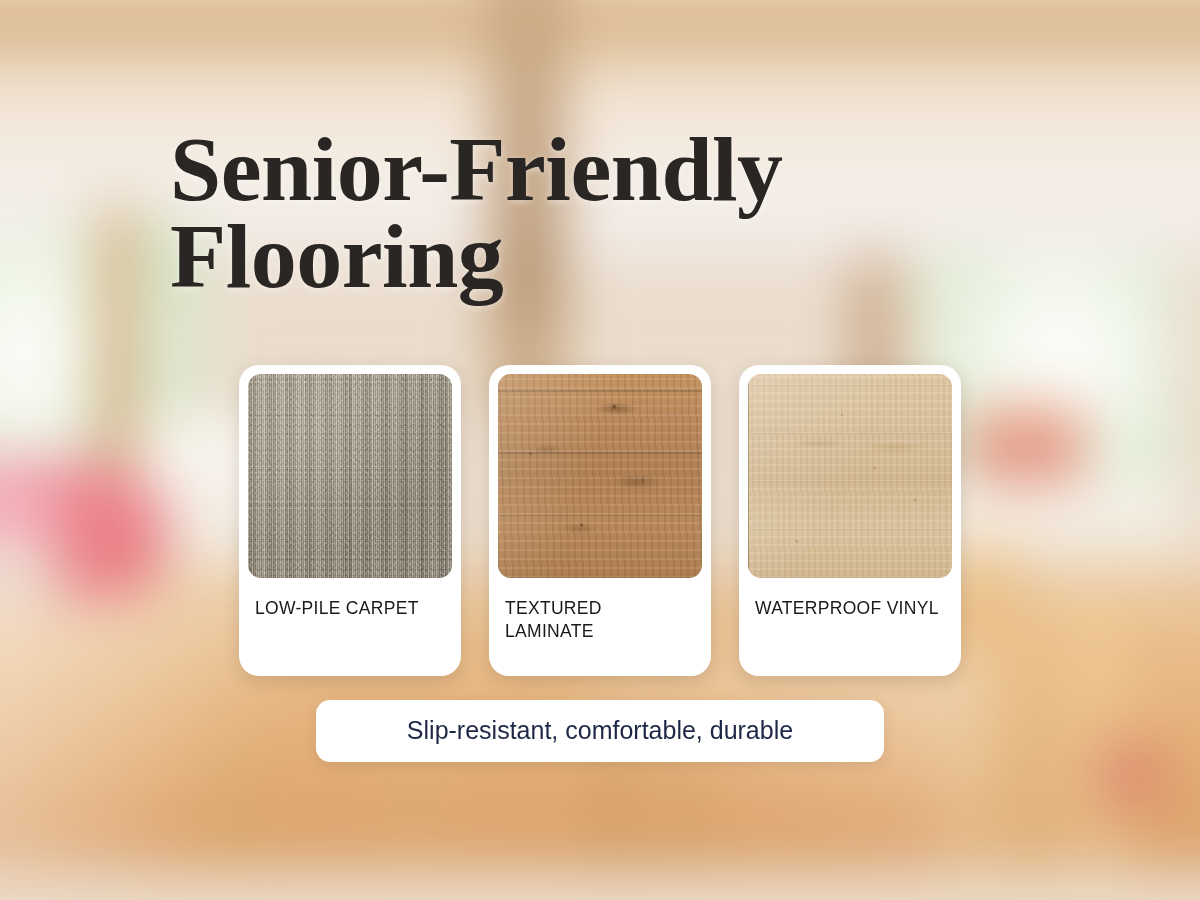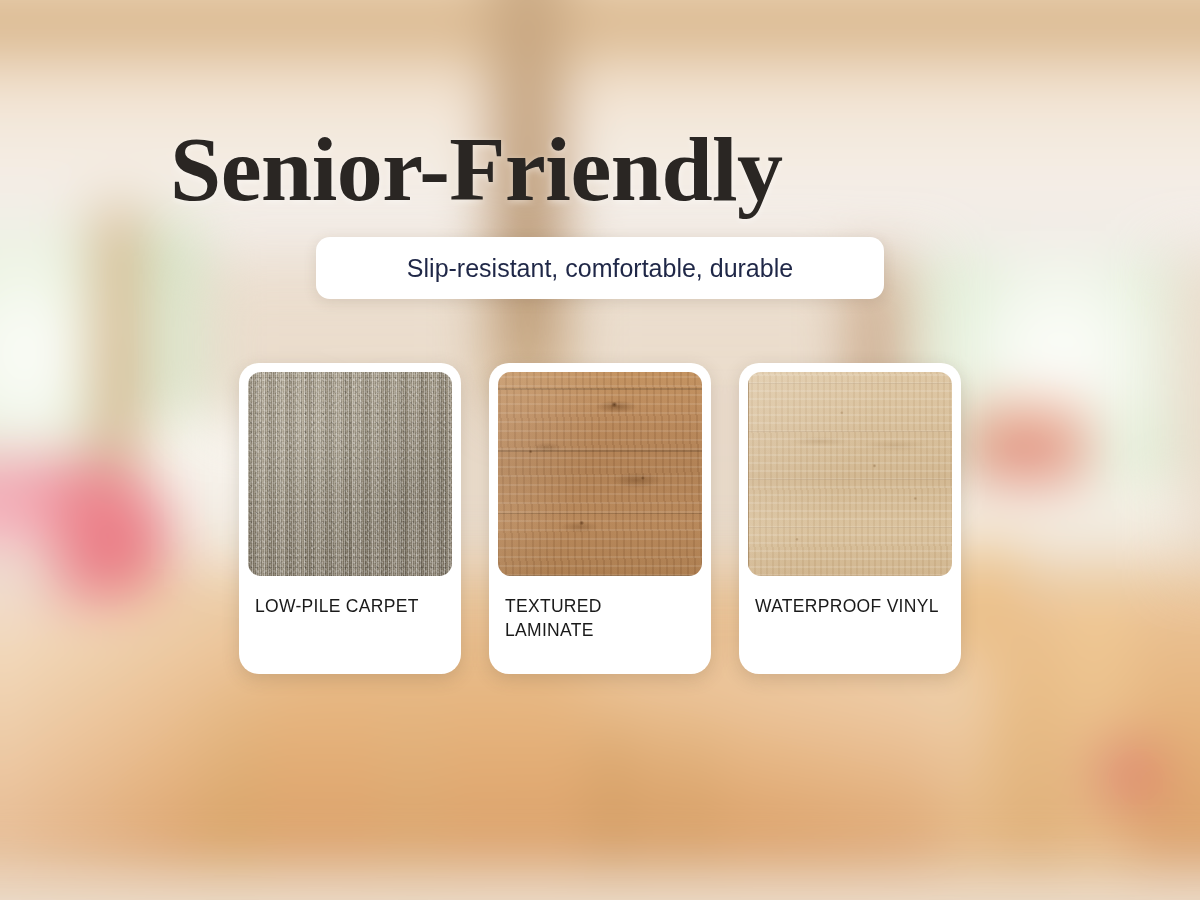--- a/index.html
+++ b/index.html
@@ -359,25 +359,22 @@
     <div class="bgl bg-red-r2"></div>
     <div class="bgl bg-floor-sheen"></div>
     <div class="bgl bg-floor-sheen2"></div>
     <div class="bgl bg-veil"></div>
   </div>
 
   <div id="content">
 
     <h1 id="title">
       <span class="l1">Senior-Friendly</span>
+      <span class="l2">Flooring</span>
     </h1>
-
-    <div id="subtitle-pill">
-      <span id="subtitle-text">Slip-resistant, comfortable, durable</span>
-    </div>
 
     <div id="cards">
 
       <div class="card card1">
         <div class="swatch tex-carpet"></div>
         <div class="card-body">
           <div class="card-label">LOW-PILE CARPET</div>
         </div>
       </div>
 
@@ -389,14 +386,18 @@
       </div>
 
       <div class="card card3">
         <div class="swatch tex-vinyl"></div>
         <div class="card-body">
           <div class="card-label">WATERPROOF VINYL</div>
         </div>
       </div>
 
     </div>
+
+    <div id="subtitle-pill">
+      <span id="subtitle-text">Slip-resistant, comfortable, durable</span>
+    </div>
   </div>
 </div>
 
 </body></html>

